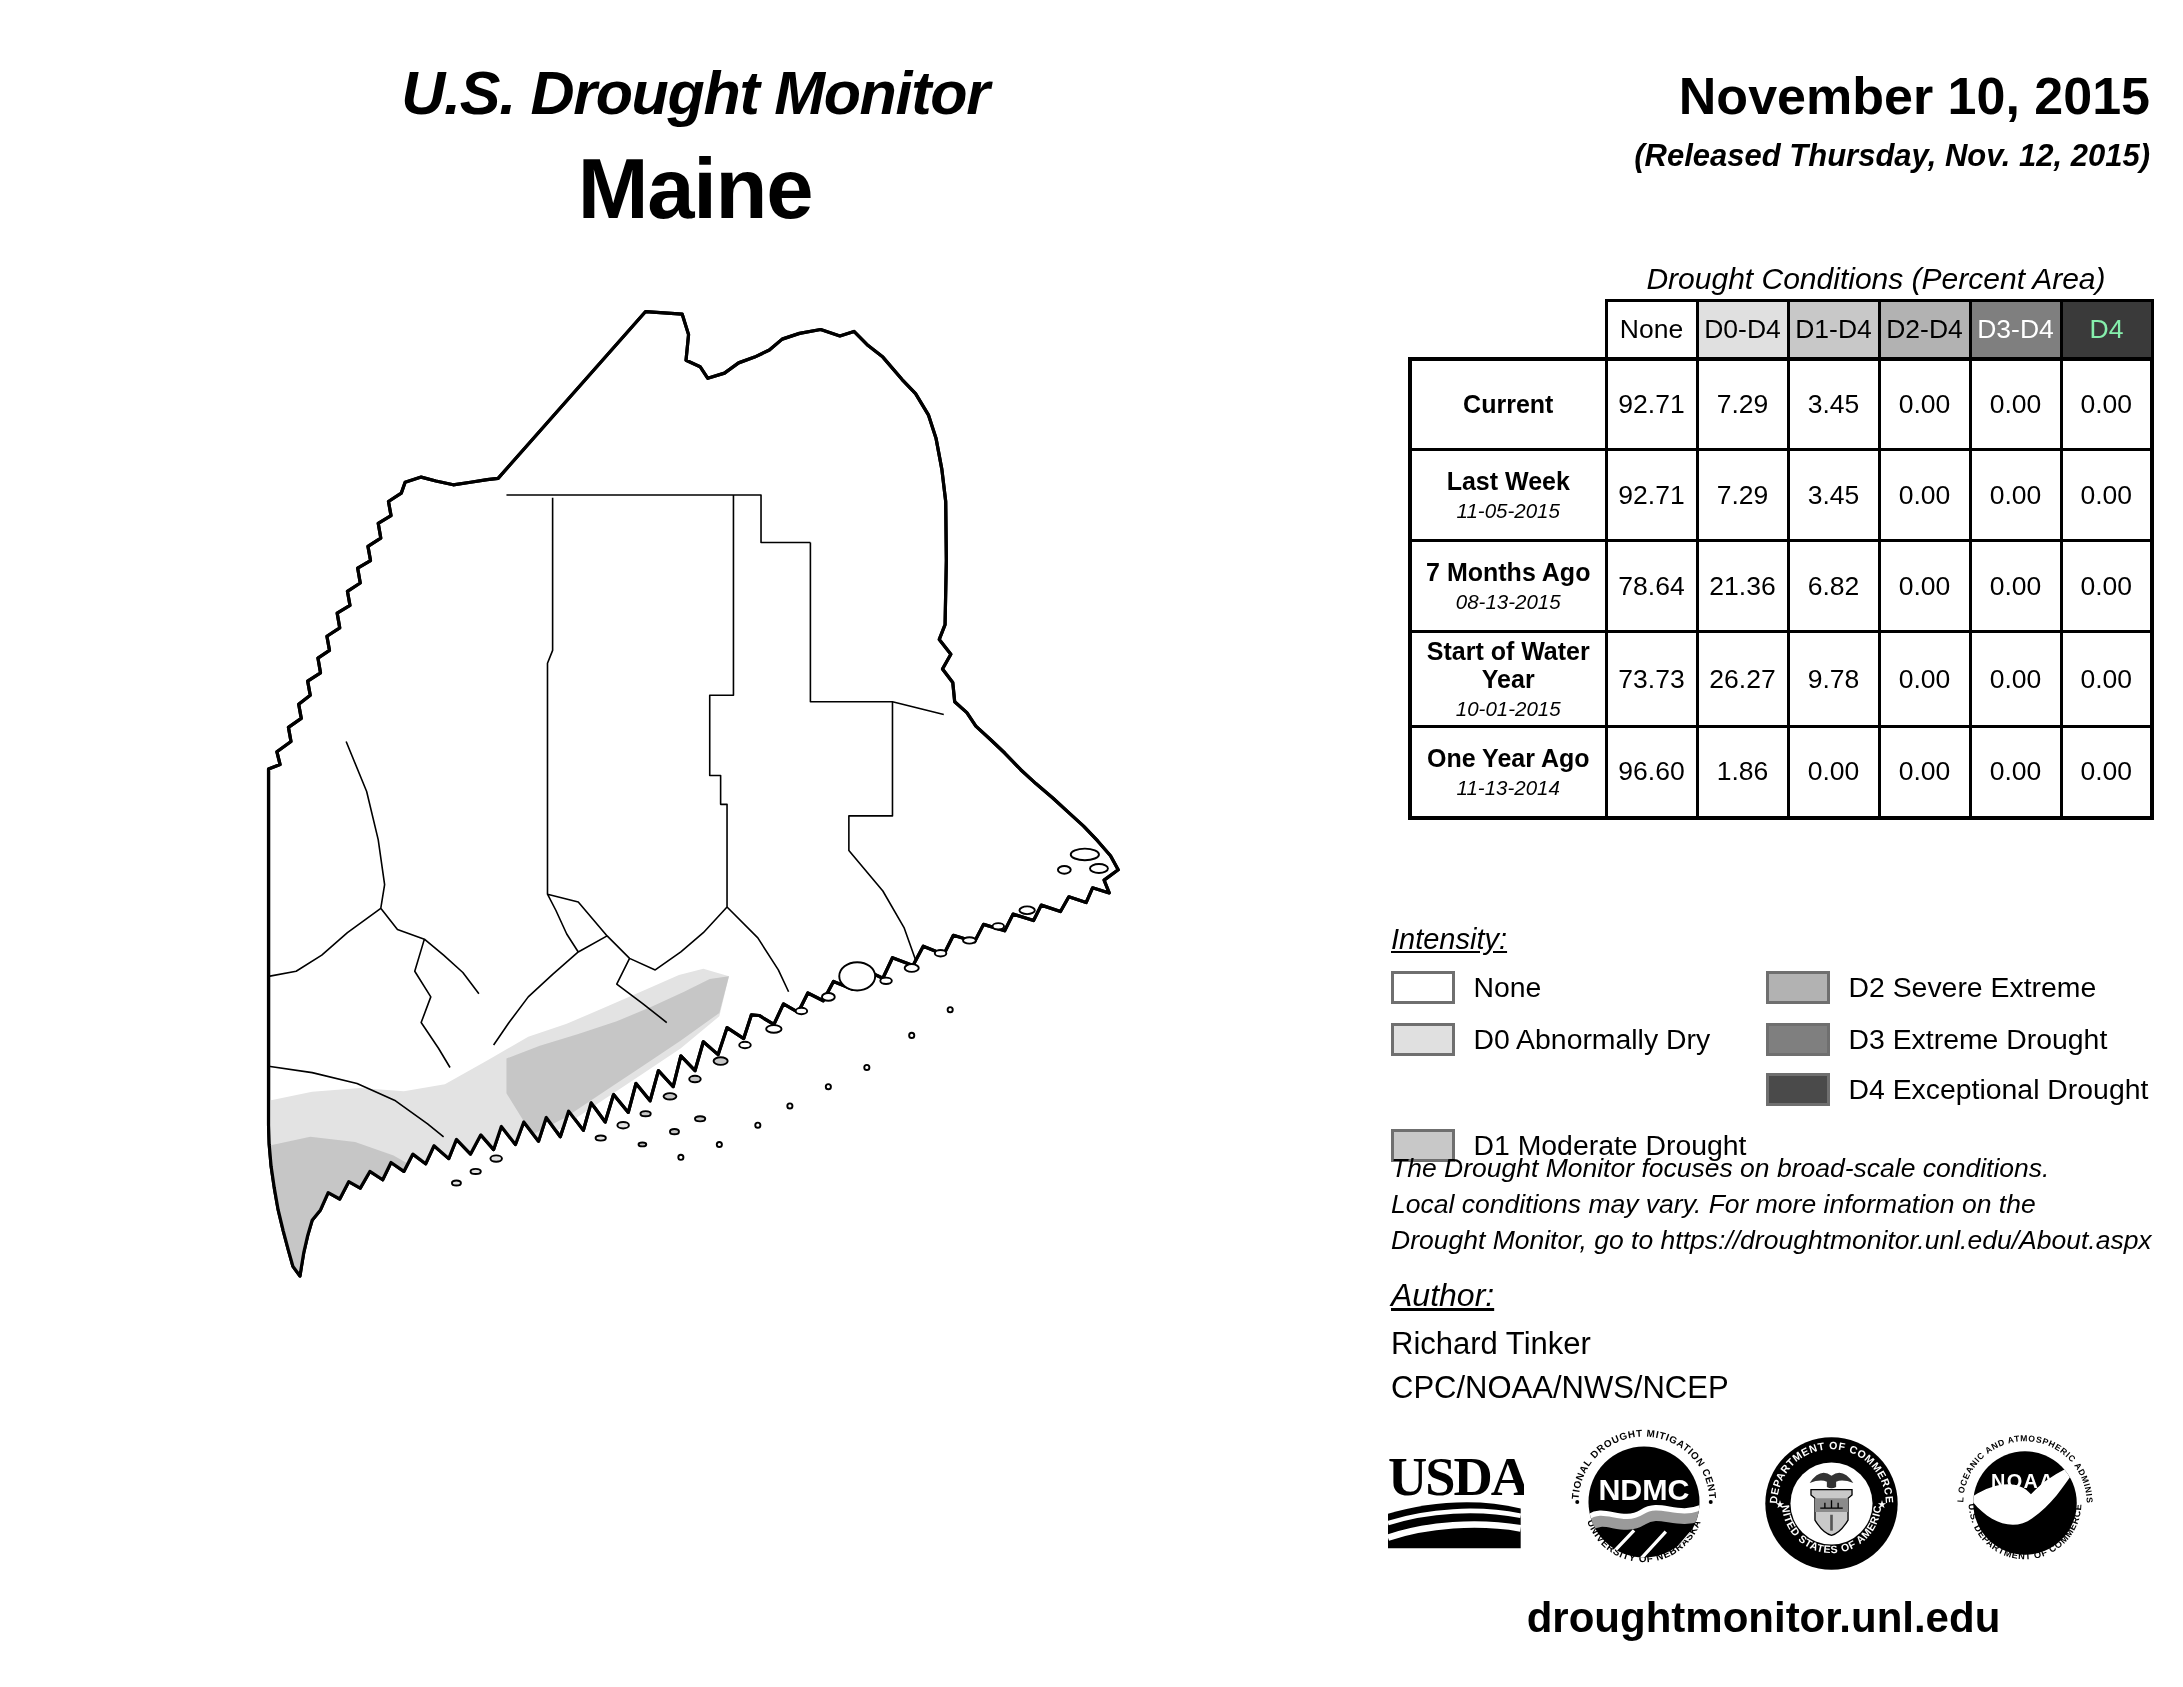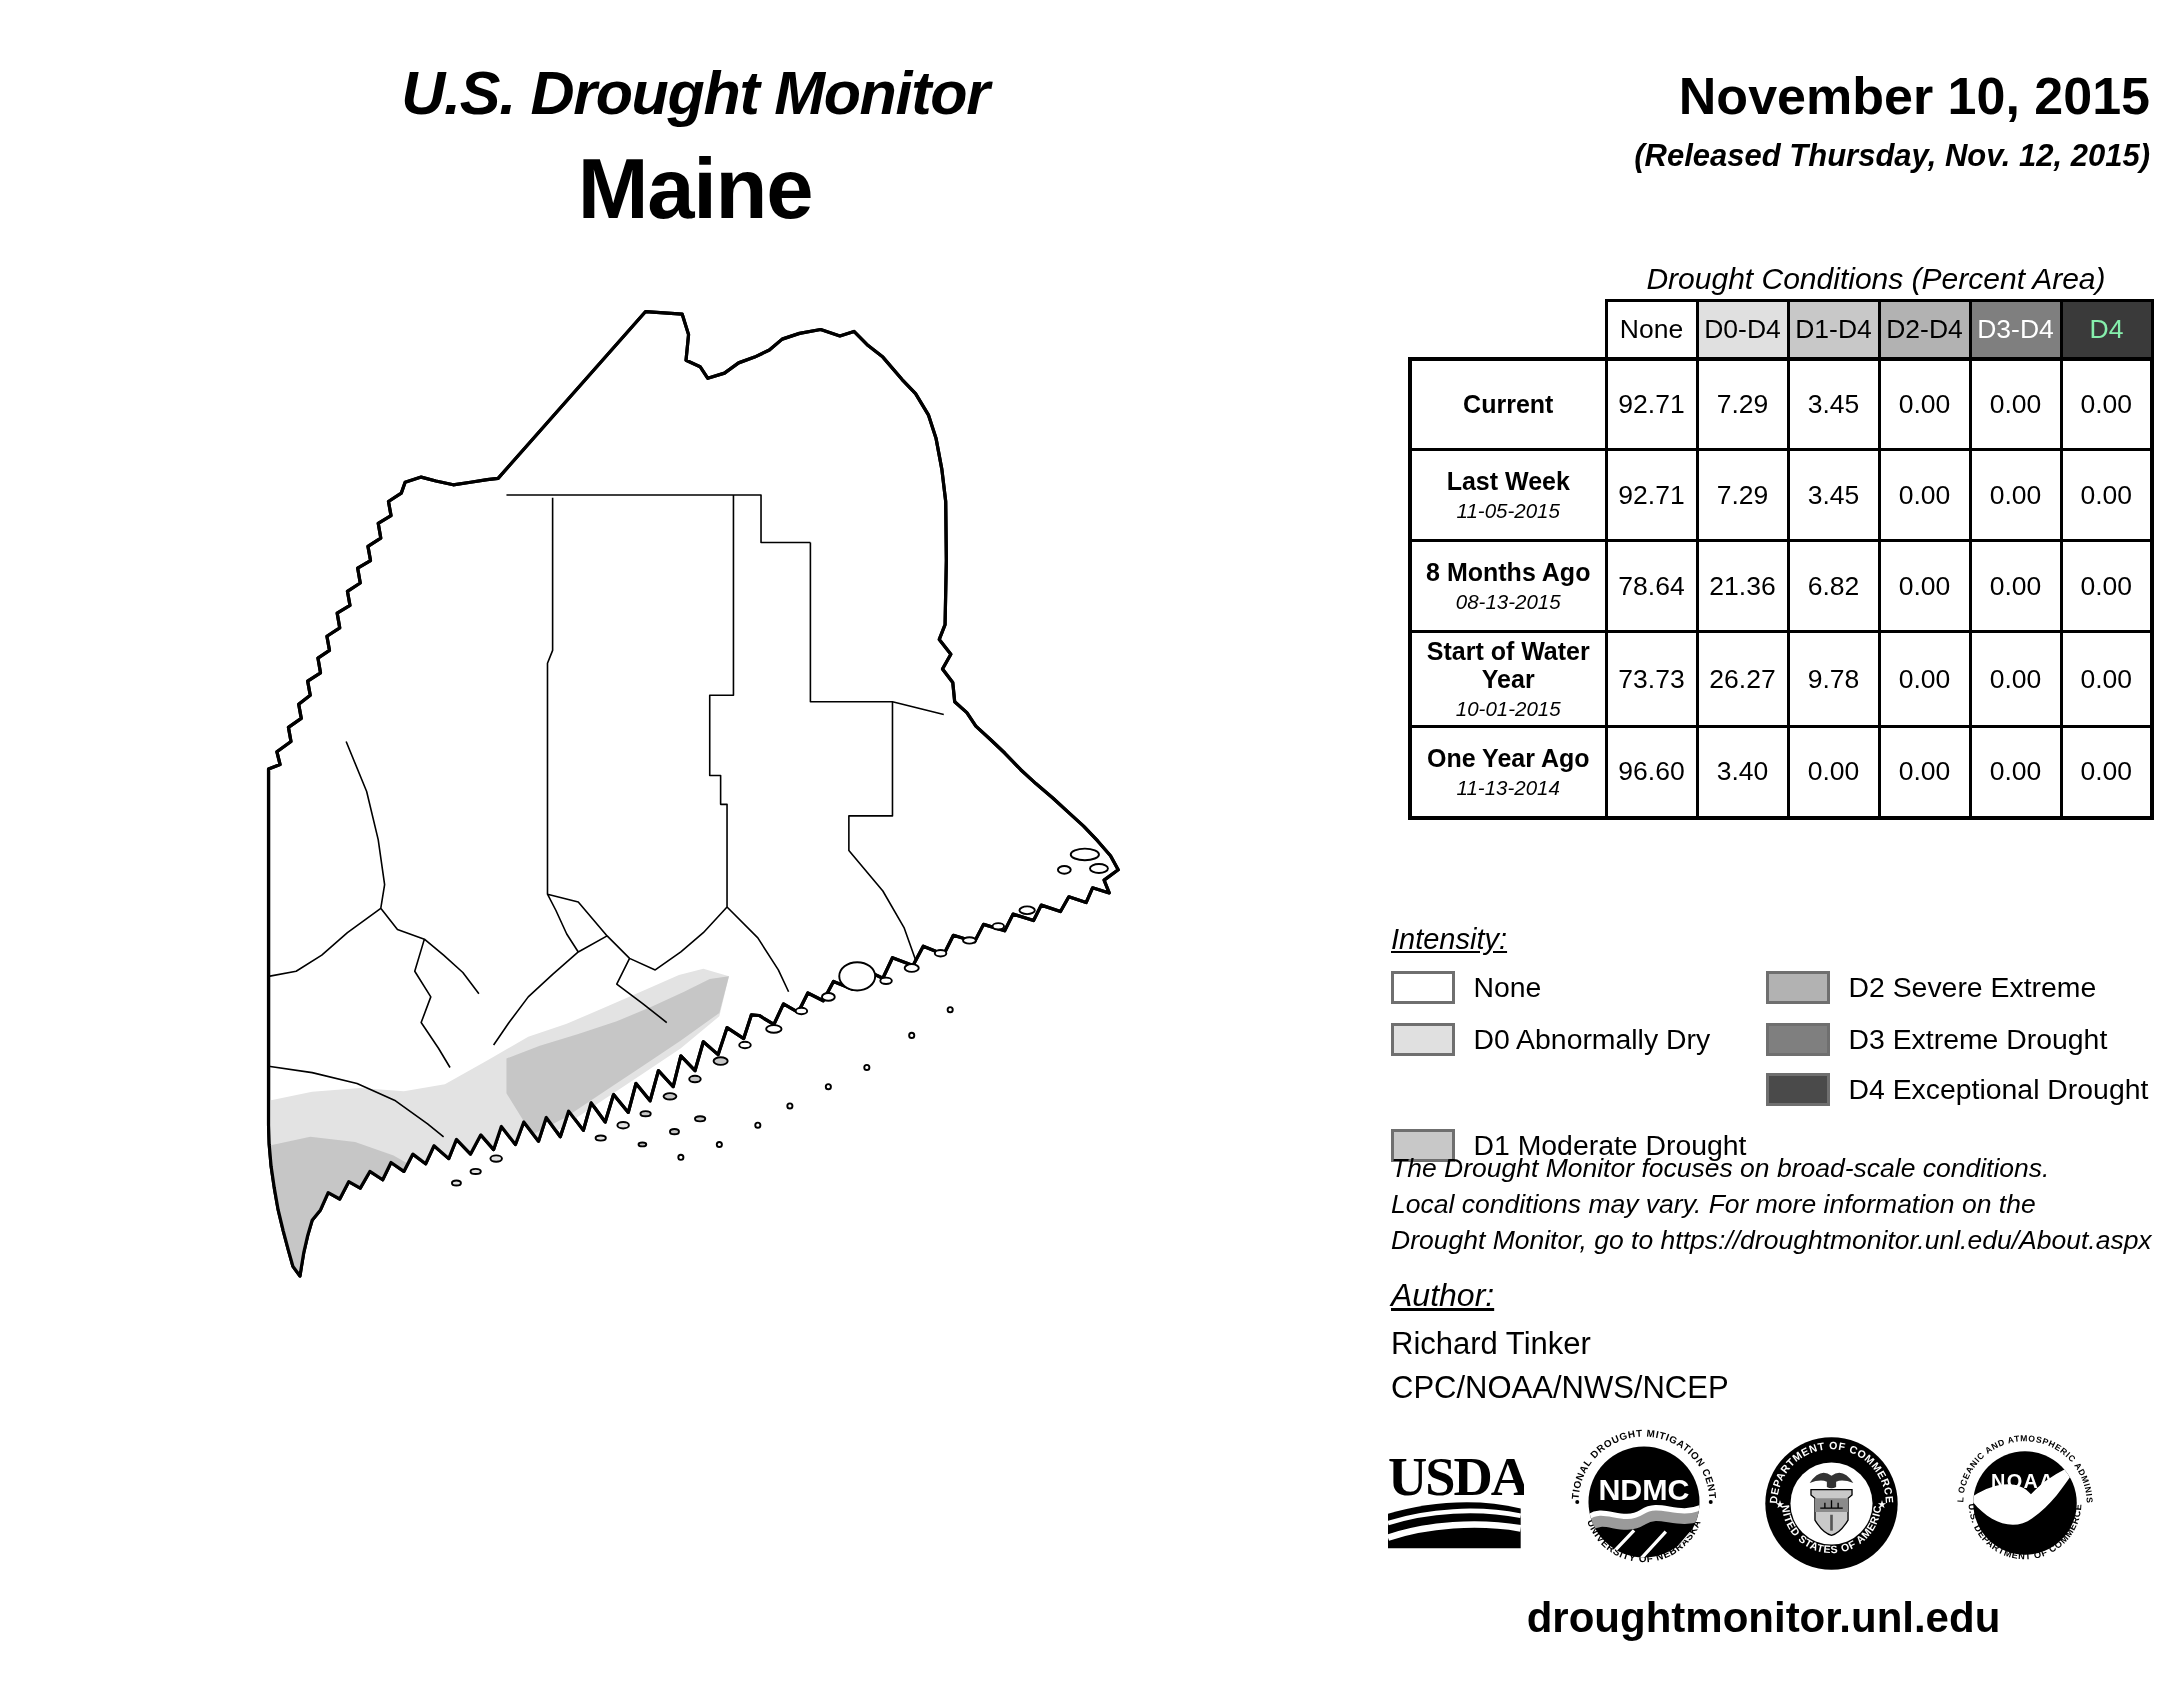--- a/index.html
+++ b/index.html
@@ -183,21 +183,21 @@
           </th>
         <td class="val">92.71</td>
         <td class="val">7.29</td>
         <td class="val">3.45</td>
         <td class="val">0.00</td>
         <td class="val">0.00</td>
         <td class="val">0.00</td>
       </tr>
       <tr>
         <th class="rlabel">
-            <div class="rl-label">8 Months Ago</div>
+            <div class="rl-label">7 Months Ago</div>
             <div class="rl-date">08-13-2015</div>
           </th>
         <td class="val">78.64</td>
         <td class="val">21.36</td>
         <td class="val">6.82</td>
         <td class="val">0.00</td>
         <td class="val">0.00</td>
         <td class="val">0.00</td>
       </tr>
       <tr>
@@ -211,21 +211,21 @@
         <td class="val">0.00</td>
         <td class="val">0.00</td>
         <td class="val">0.00</td>
       </tr>
       <tr>
         <th class="rlabel">
             <div class="rl-label">One Year Ago</div>
             <div class="rl-date">11-13-2014</div>
           </th>
         <td class="val">96.60</td>
-        <td class="val">3.40</td>
+        <td class="val">1.86</td>
         <td class="val">0.00</td>
         <td class="val">0.00</td>
         <td class="val">0.00</td>
         <td class="val">0.00</td>
       </tr>
     </tbody>
   </table>
 
   <div class="intensity-heading">Intensity:</div>
 

